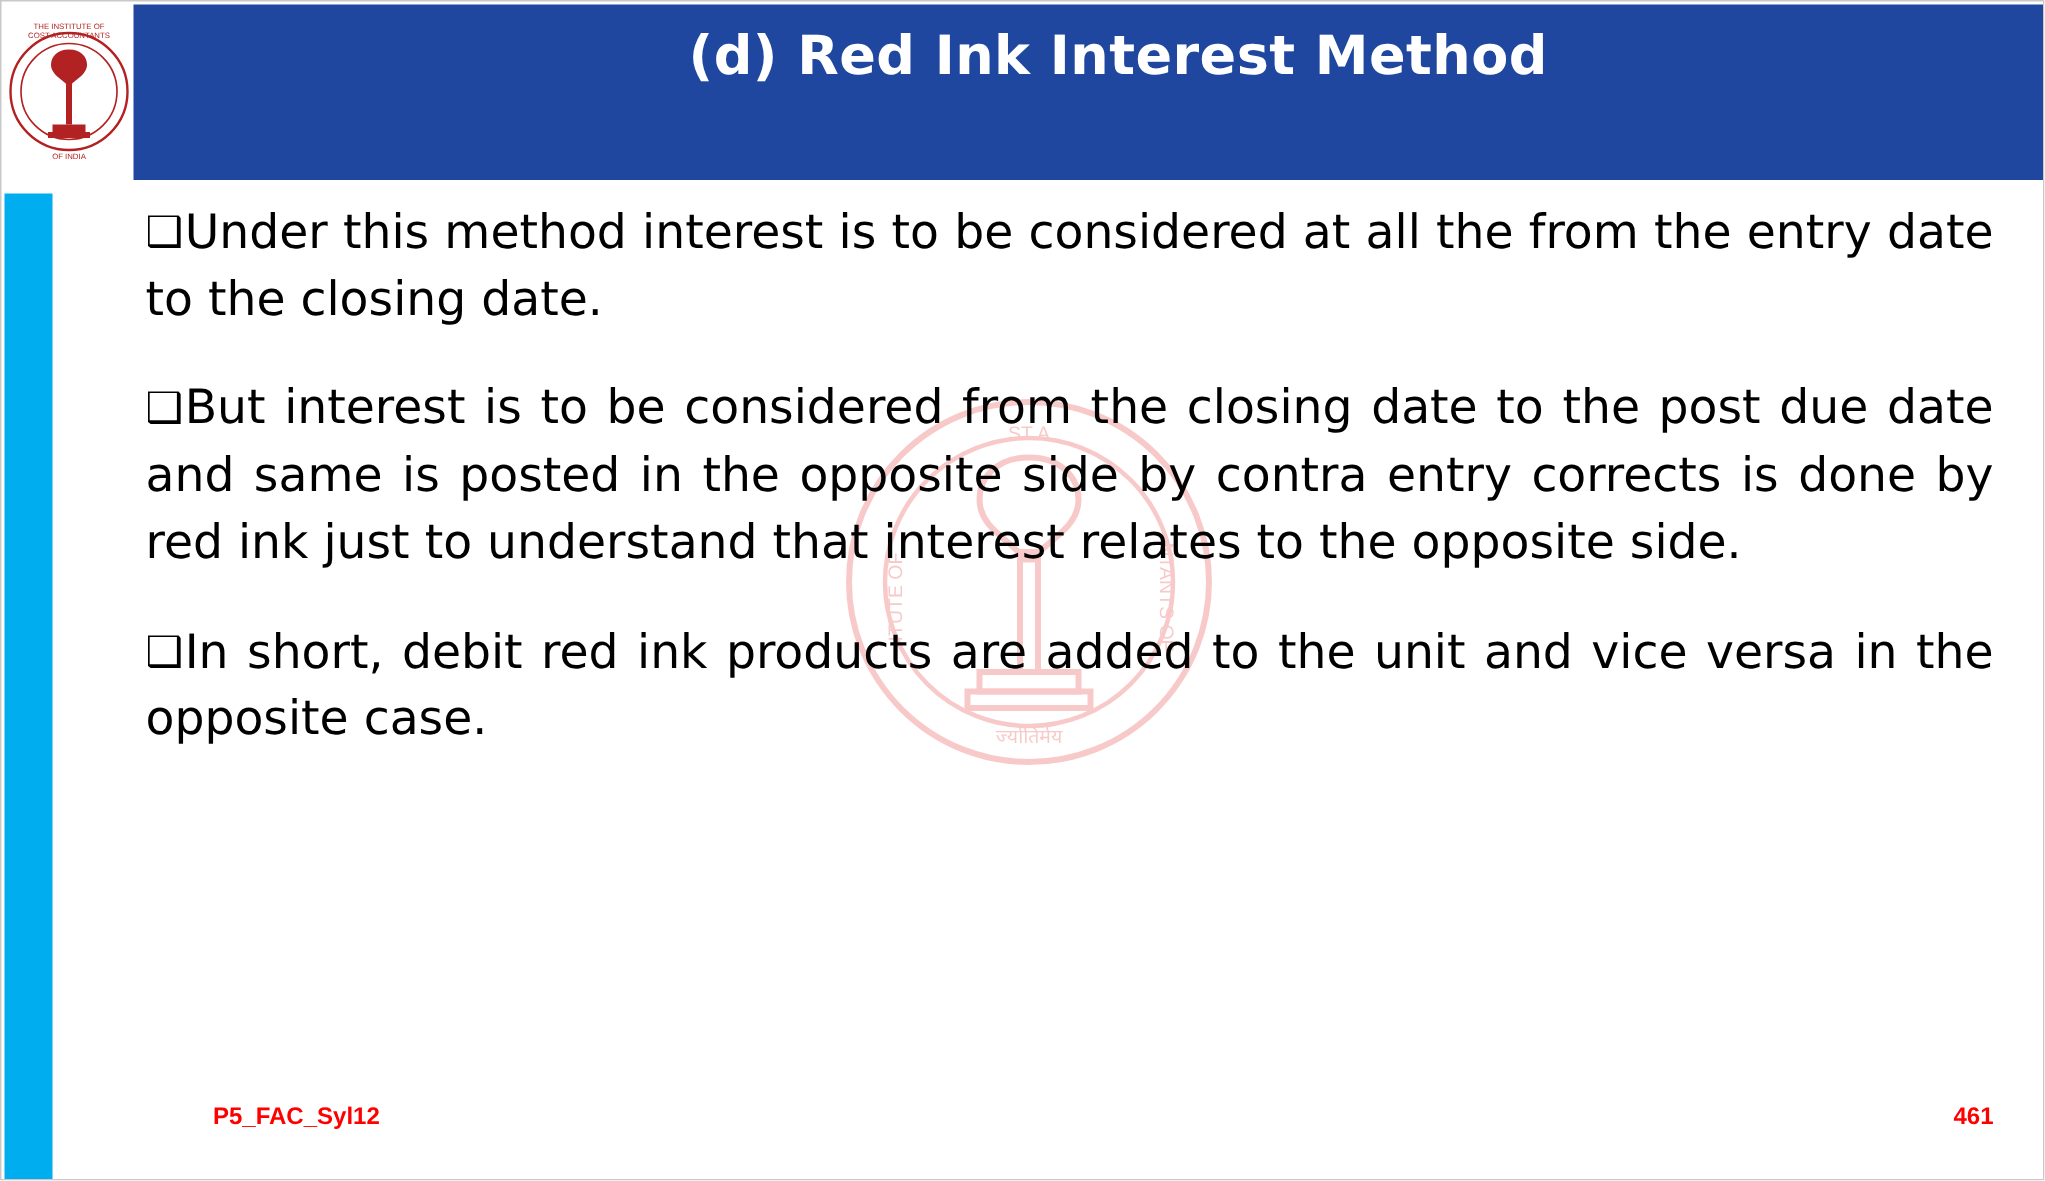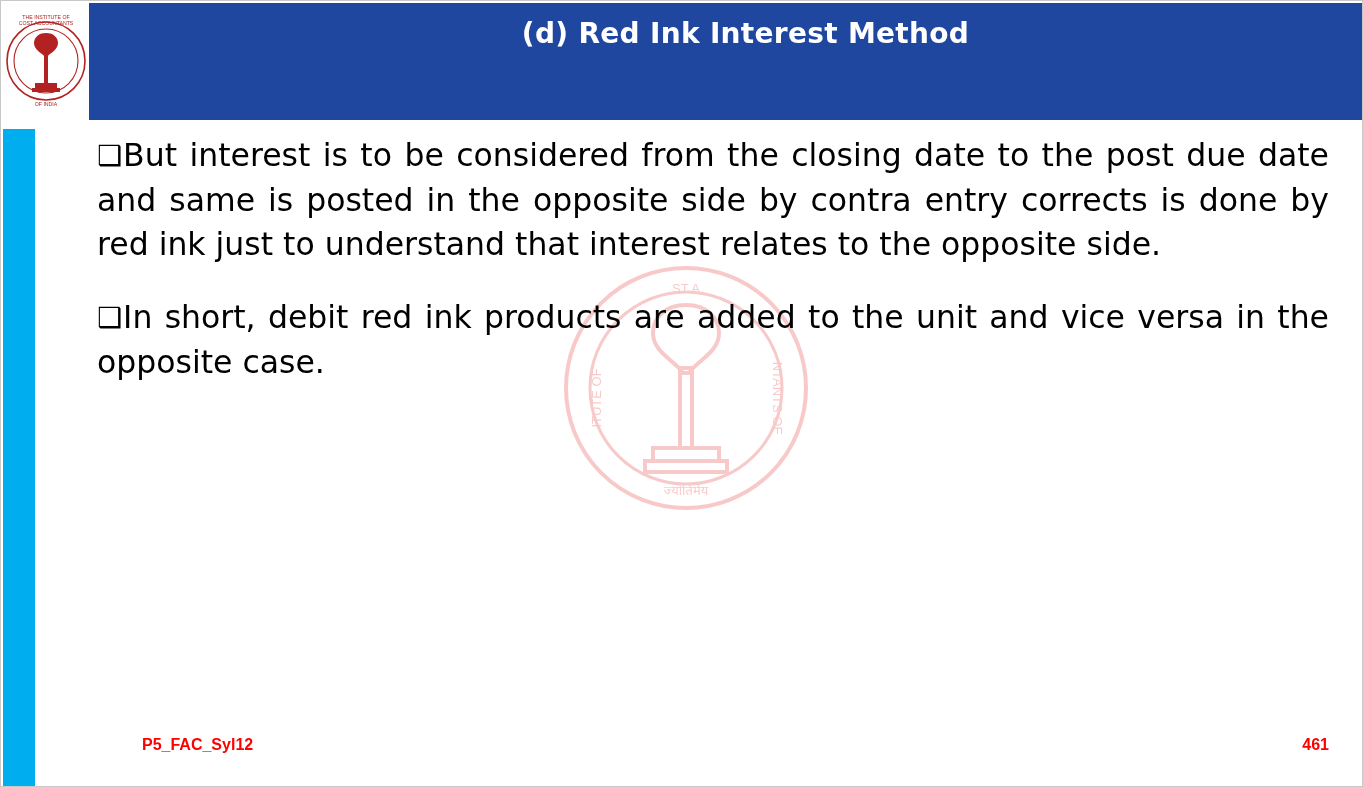--- a/index.html
+++ b/index.html
@@ -32,21 +32,21 @@
     height: 117px;
     background: #1F479F;
   }
   .header-title {
     position: absolute;
     left: 0;
     right: 0;
     top: 14px;
     text-align: center;
     color: #ffffff;
-    font-size: 28px;
+    font-size: 36px;
     font-weight: bold;
     letter-spacing: 0.3px;
     font-family: "DejaVu Sans", sans-serif;
     margin-left: 40px;
   }
 
   
   .logo-box {
     position: absolute;
     left: 2px;
@@ -169,20 +169,23 @@
       <rect x="84" y="198" width="82" height="11" fill="none" stroke="#F08080" stroke-width="4"></rect>
       <text x="125" y="30" font-size="13" fill="#F08080" text-anchor="middle" font-family="'Liberation Sans', sans-serif">ST A</text>
       <text x="40" y="135" font-size="13" fill="#F08080" text-anchor="middle" transform="rotate(-90 40 135)" font-family="'Liberation Sans', sans-serif">ITUTE OF</text>
       <text x="212" y="135" font-size="13" fill="#F08080" text-anchor="middle" transform="rotate(90 212 135)" font-family="'Liberation Sans', sans-serif">NTANTS OF</text>
       <text x="125" y="232" font-size="13" fill="#F08080" text-anchor="middle" font-family="'Liberation Sans', sans-serif">ज्योतिर्मय</text>
     </svg>
   </div>
 
   <div class="content">
     <p class="para">
+      <span class="bullet">❑</span><span>Under this method interest is to be considered at all the from the entry date to the closing date.</span>
+    </p>
+    <p class="para">
       <span class="bullet">❑</span><span>But interest is to be considered from the closing date to the post due date and same is posted in the opposite side by contra entry corrects is done by red ink just to understand that interest relates to the opposite side.</span>
     </p>
     <p class="para">
       <span class="bullet">❑</span><span>In short, debit red ink products are added to the unit and vice versa in the opposite case.</span>
     </p>
   </div>
 
   <div class="footer">
     <span class="footer-left">P5_FAC_Syl12</span>
     <span class="footer-right">461</span>

